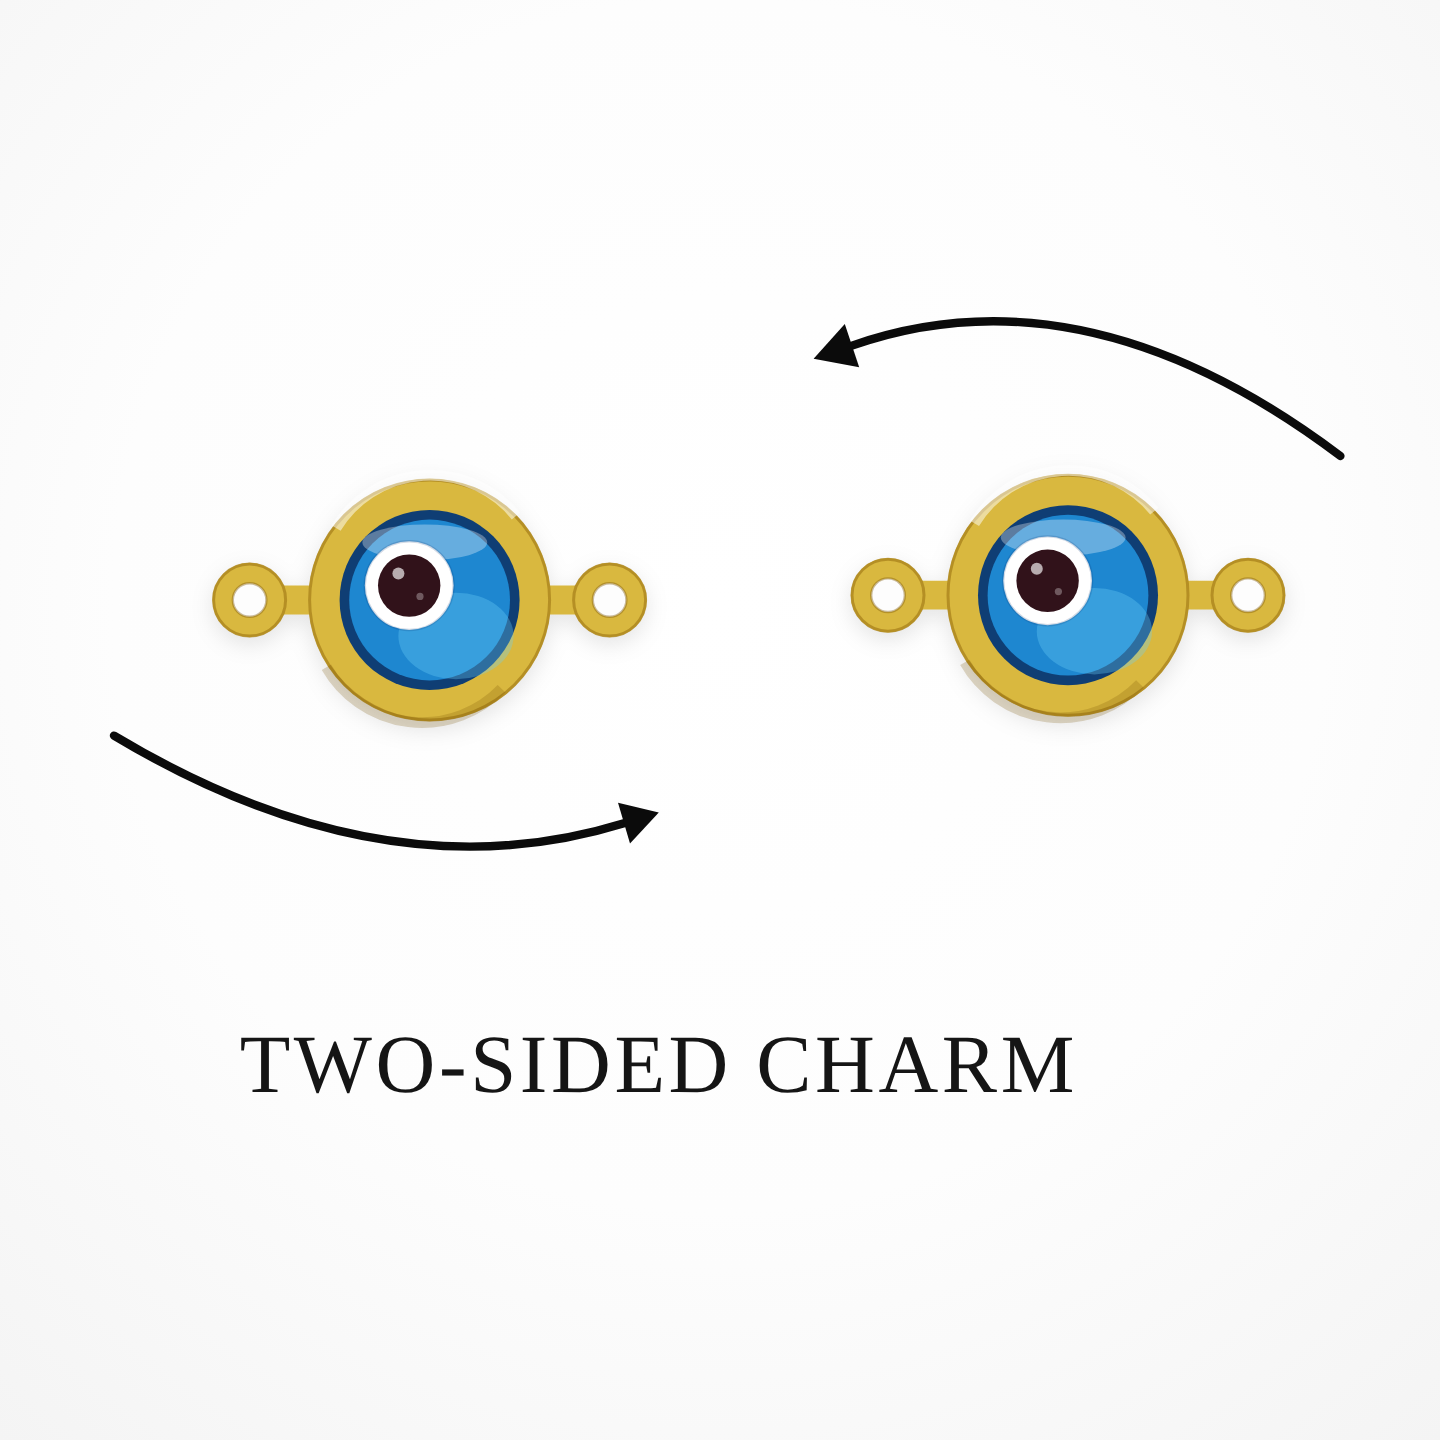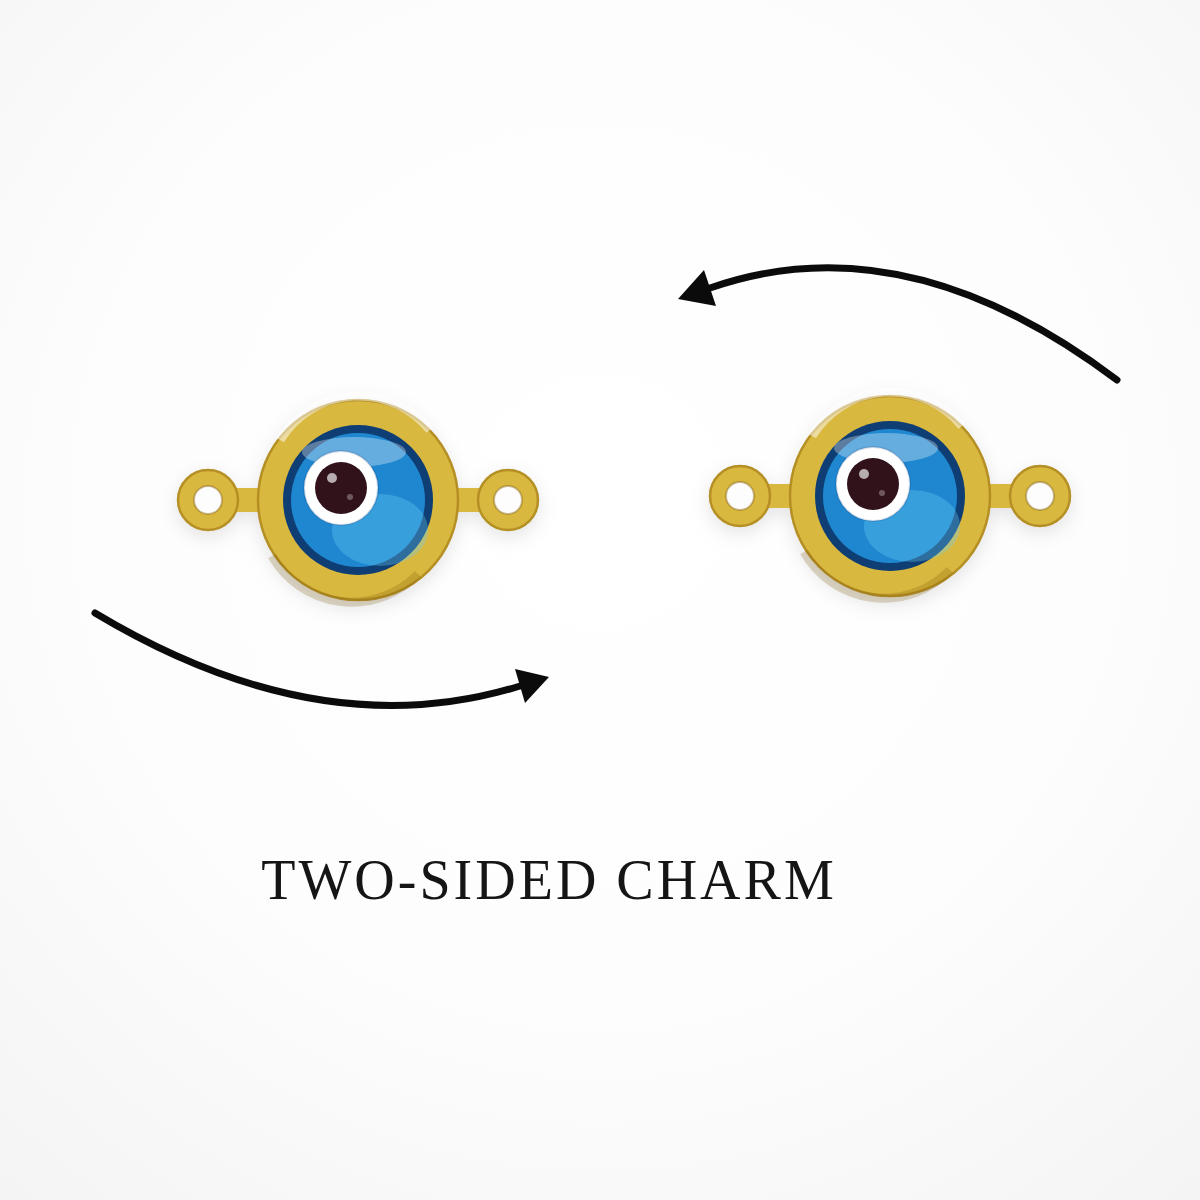--- a/index.html
+++ b/index.html
@@ -40,21 +40,21 @@
   .glass-glow  { fill: rgba(110, 210, 250, 0.33); }
   .iris-edge { stroke: rgba(10, 50, 110, 0.18); stroke-width: 2; fill: none; }
   .glint-big { fill: rgba(255,255,255,0.65); }
   .glint-small { fill: rgba(255,255,255,0.30); }
   .caption {
     position: absolute;
     left: 0;
     top: 848px;
     width: 1098px;
     text-align: center;
-    font-size: 56px;
+    font-size: 69px;
     letter-spacing: 3px;
     color: #151515;
     font-weight: 400;
   }
 </style>
 </head>
 <body>
 
 <div class="stage">
 

